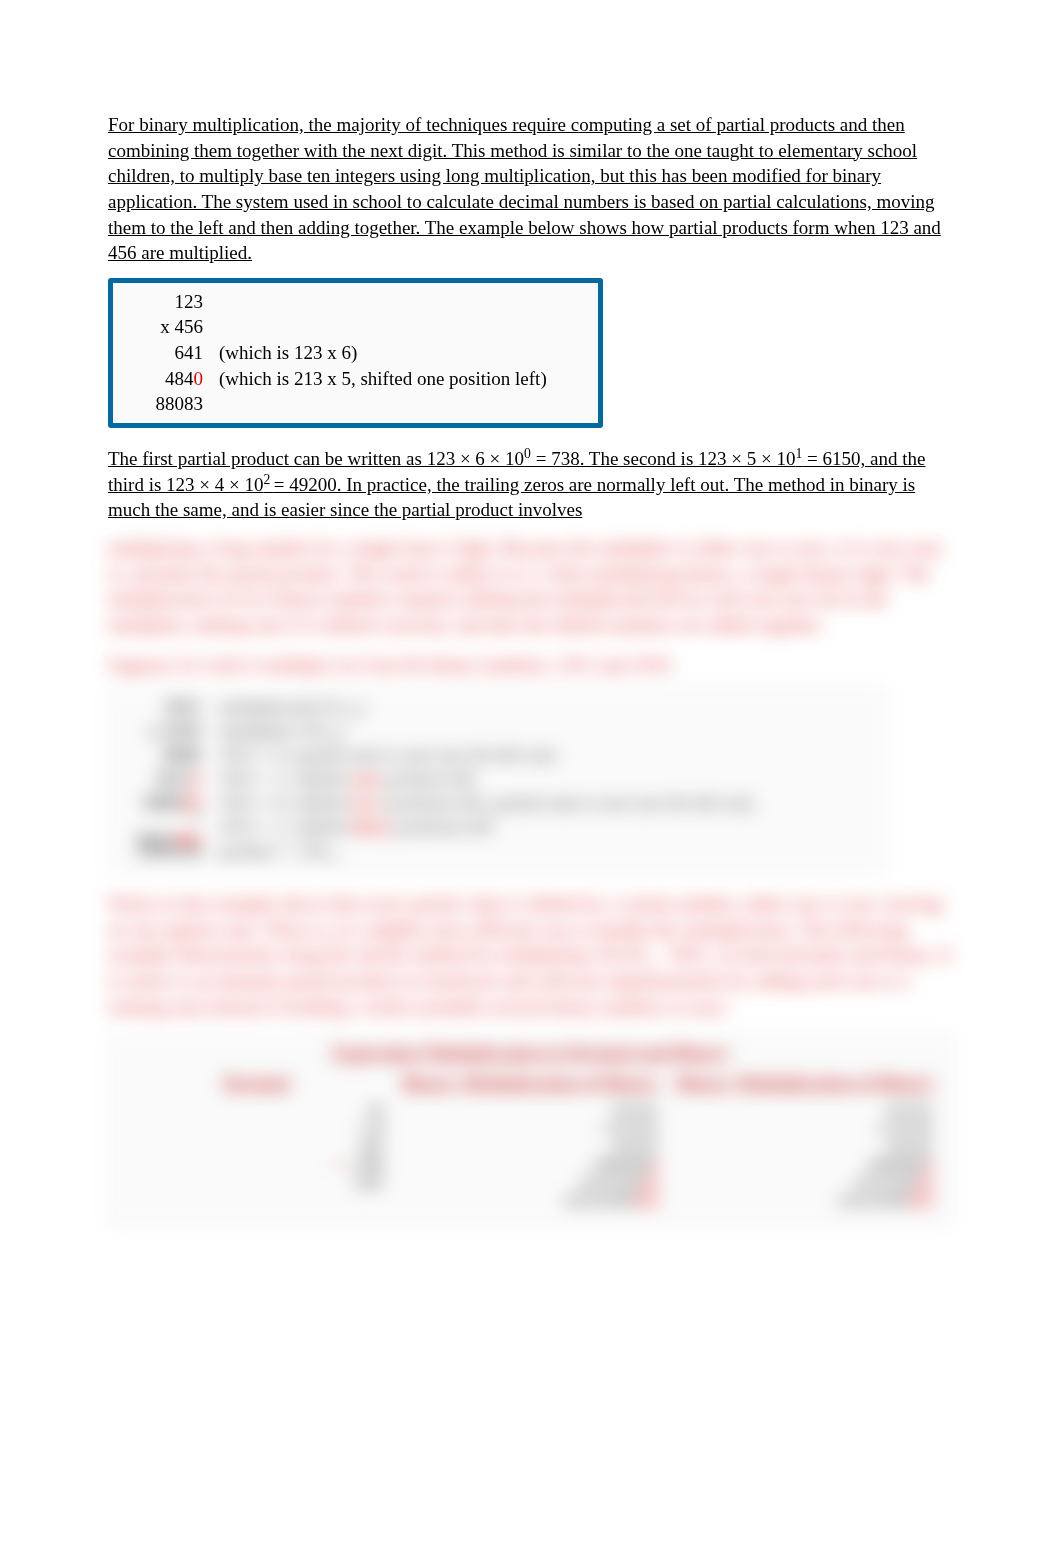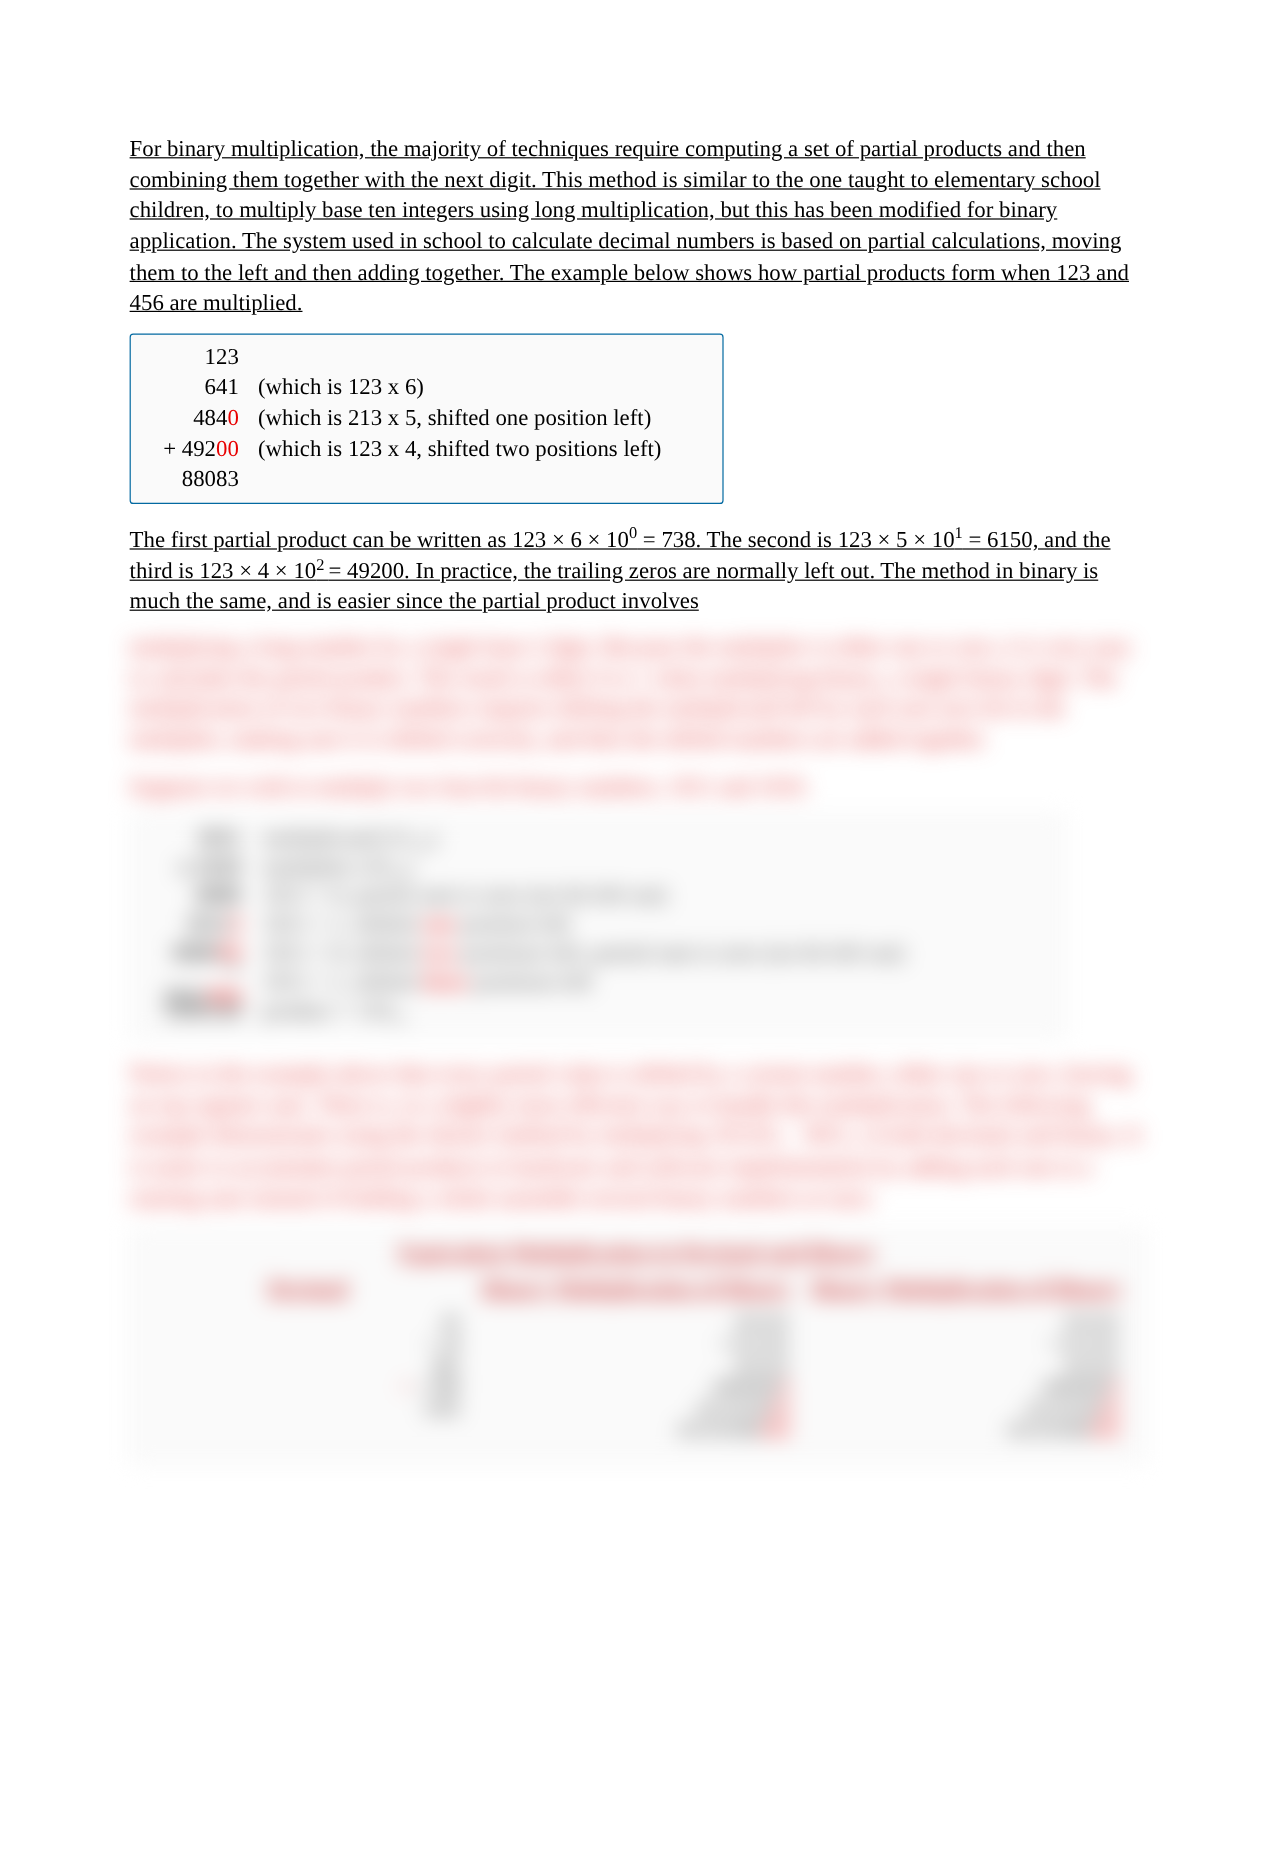--- a/index.html
+++ b/index.html
@@ -16,21 +16,21 @@
       font-size: 19px;
       line-height: 1.35;
     }
     .paragraph {
       margin-bottom: 12px;
       text-align: left;
       text-decoration: underline;
     }
     .calc-box {
       background: #fafafa;
-      border: 1px solid #0369a1;
+      border: 5px solid #0369a1;
       border-radius: 3px;
       padding: 6px 10px 6px 10px;
       margin: 8px 0 18px 0;
       width: 495px;
     }
     .calc-row {
       display: flex;
       align-items: baseline;
     }
     .calc-num {
@@ -140,30 +140,29 @@
 </head>
 <body>
 
 <div class="paragraph">For binary multiplication, the majority of techniques require computing a set of partial products and then combining them together with the next digit. This method is similar to the one taught to elementary school children, to multiply base ten integers using long multiplication, but this has been modified for binary application. The system used in school to calculate decimal numbers is based on partial calculations, moving them to the left and then adding together. The example below shows how partial products form when 123 and 456 are multiplied.</div>
 
 <div class="calc-box">
   <div class="calc-row">
     <div class="calc-num">123</div>
   </div>
   <div class="calc-row">
+    <div class="calc-num">x 456</div>
+  </div>
+  <div class="calc-row">
     <div class="calc-num">641</div>
     <div class="calc-desc">(which is 123 x 6)</div>
   </div>
   <div class="calc-row">
     <div class="calc-num"><span>484</span><span class="red">0</span></div>
     <div class="calc-desc">(which is 213 x 5, shifted one position left)</div>
-  </div>
-  <div class="calc-row">
-    <div class="calc-num"><span>+ 492</span><span class="red">00</span></div>
-    <div class="calc-desc">(which is 123 x 4, shifted two positions left)</div>
   </div>
   <div class="calc-row">
     <div class="calc-num">88083</div>
   </div>
 </div>
 
 <div class="paragraph">
   <span>The first partial product can be written as 123 × 6 × 10</span><span class="sup">0</span><span> = 738. The second is 123 × 5 × 10</span><span class="sup">1</span><span> = 6150, and the third is 123 × 4 × 10</span><span class="sup">2 </span><span>= 49200. In practice, the trailing zeros are normally left out. The method in binary is much the same, and is easier since the partial product involves</span>
 </div>
 

